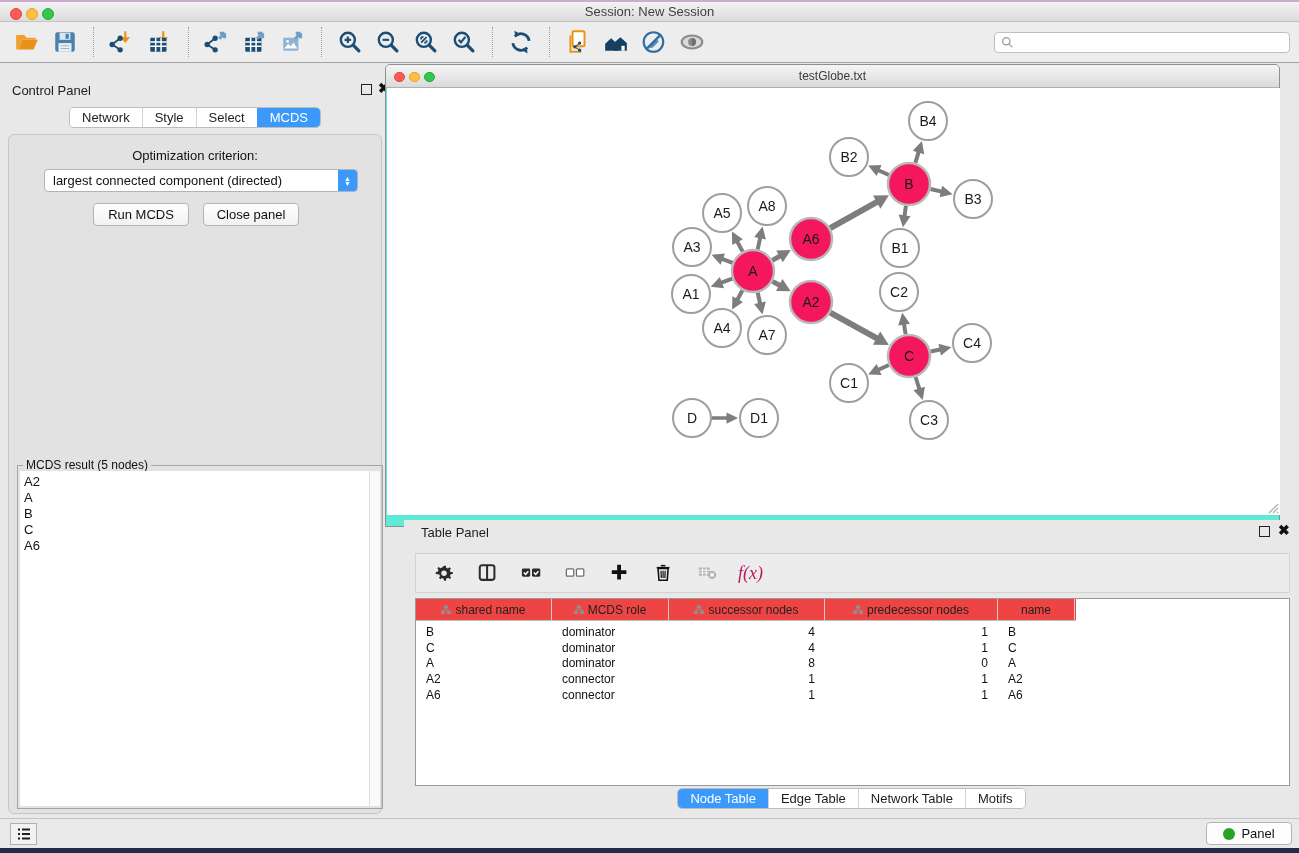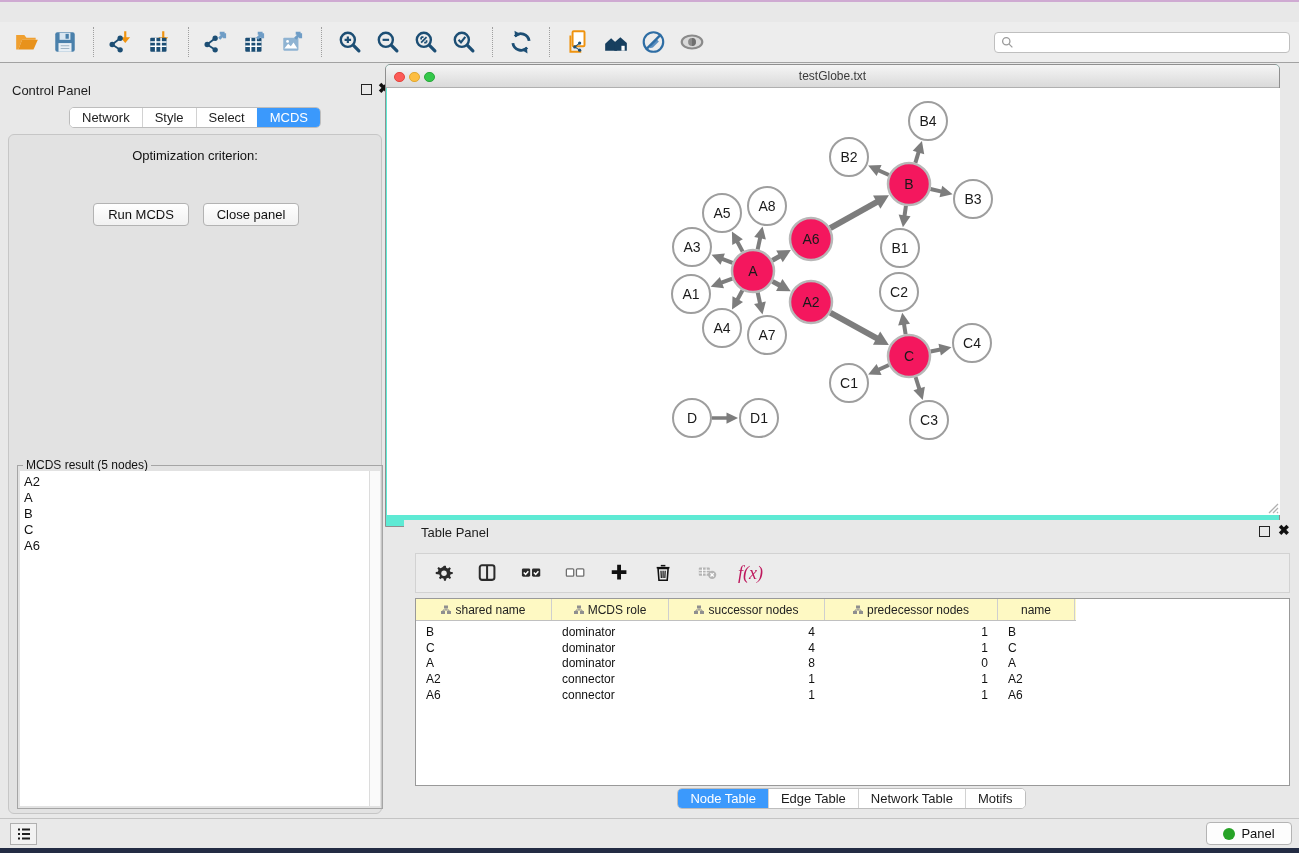--- a/index.html
+++ b/index.html
@@ -68,21 +68,21 @@
   .grip-sq{position:absolute;background:#d6d6d6;border:1px solid #ababab;}
 
   
   .table-panel{position:absolute;left:404px;top:520px;width:895px;height:298px;background:#e8e8e8;}
   .tp-toolbar{position:absolute;left:11px;top:33px;width:875px;height:40px;background:#ececec;
     border:1px solid #d2d2d2;display:flex;align-items:center;gap:16px;padding-left:14px;}
   .tpicon{width:28px;height:28px;display:flex;align-items:center;justify-content:center;}
   .fx{font-family:"Liberation Serif",serif;font-style:italic;font-size:18px;color:#be185d;}
   .ntable{position:absolute;left:11px;top:78px;width:875px;height:188px;background:#fff;
     border:1px solid #999;overflow:hidden;}
-  .thead{display:flex;height:22px;border-bottom:1px solid #c0c0c0;background:#fef9c3;width:660px;}
+  .thead{display:flex;height:22px;border-bottom:1px solid #c0c0c0;background:#ef4444;width:660px;}
   .th{position:relative;display:flex;align-items:center;justify-content:center;gap:4px;
     font-size:12px;color:#222;border-right:1px solid #cfcfcf;height:100%;}
   .trow{display:flex;height:15.8px;align-items:center;}
   .td{font-size:12px;color:#111;white-space:nowrap;overflow:hidden;}
   .td.num{text-align:right;padding-right:10px;}
   .td.txt{padding-left:10px;}
   .tp-tabs{position:absolute;left:0;right:0;top:268px;display:flex;justify-content:center;}
 
   
   .status-bar{position:absolute;left:0;top:818px;width:100%;height:30px;background:#e9e9e9;
@@ -93,20 +93,26 @@
     border:1px solid #b4b4b4;border-radius:4px;display:flex;align-items:center;justify-content:center;gap:6px;}
   .memory-dot{width:12px;height:12px;border-radius:50%;background:#26a326;}
   .memory-btn span.lbl{font-size:13px;color:#111;}
 </style>
 </head>
 <body>
 
 <div class="app">
   <div class="top-strip"></div>
 
+  <div class="titlebar">
+    <div class="tl red" style="left:10px"></div>
+    <div class="tl yellow" style="left:26px"></div>
+    <div class="tl green" style="left:42px"></div>
+    <div class="title">Session: New Session</div>
+  </div>
 
   <div class="toolbar" id="main-toolbar">
       <span class="tbicon">
         <svg width="26" height="26" viewBox="0 0 24 24">
           <path d="M2 19V5.5h7.5l2 2.5H20v2H7.5L4 19z" fill="#f0a030"></path>
           <path d="M4 19l3.5-9H22l-4 9z" fill="#e8921c"></path>
         </svg>
       </span>
       <span class="tbicon">
         <svg width="26" height="26" viewBox="0 0 24 24">
@@ -269,20 +275,27 @@
     <div class="panel-float" style="left:361px"></div>
     <div class="panel-close" style="left:378px">✖</div>
     <div class="cp-tabs seg" id="cp-tabs">
         <div class="tab">Network</div>
         <div class="tab">Style</div>
         <div class="tab">Select</div>
         <div class="tab active">MCDS</div>
       </div>
     <div class="cp-inner">
       <div class="opt-label">Optimization criterion:</div>
+      <div class="dropdown">
+        <div class="dd-text">largest connected component (directed)</div>
+        <div class="dd-btn">
+            <span>▲</span>
+            <span>▼</span>
+          </div>
+      </div>
       <div class="btn" style="left:84px;top:68px;width:96px">Run MCDS</div>
       <div class="btn" style="left:194px;top:68px;width:96px">Close panel</div>
       <div class="mcds-box">
         <div class="mcds-legend">MCDS result (5 nodes)</div>
         <div class="mcds-list" id="mcds-list">
           <div></div>
             <div class="vscroll"></div>
         <div class="mcds-item" style="margin-top: 3px;">A2</div>
             <div class="mcds-item">A</div>
             <div class="mcds-item">B</div>

